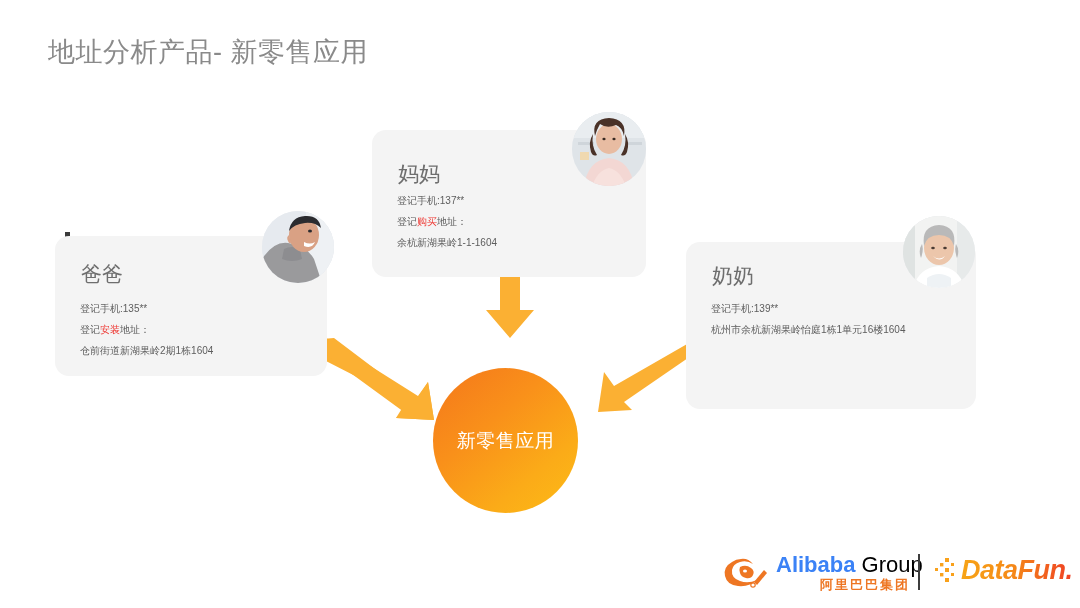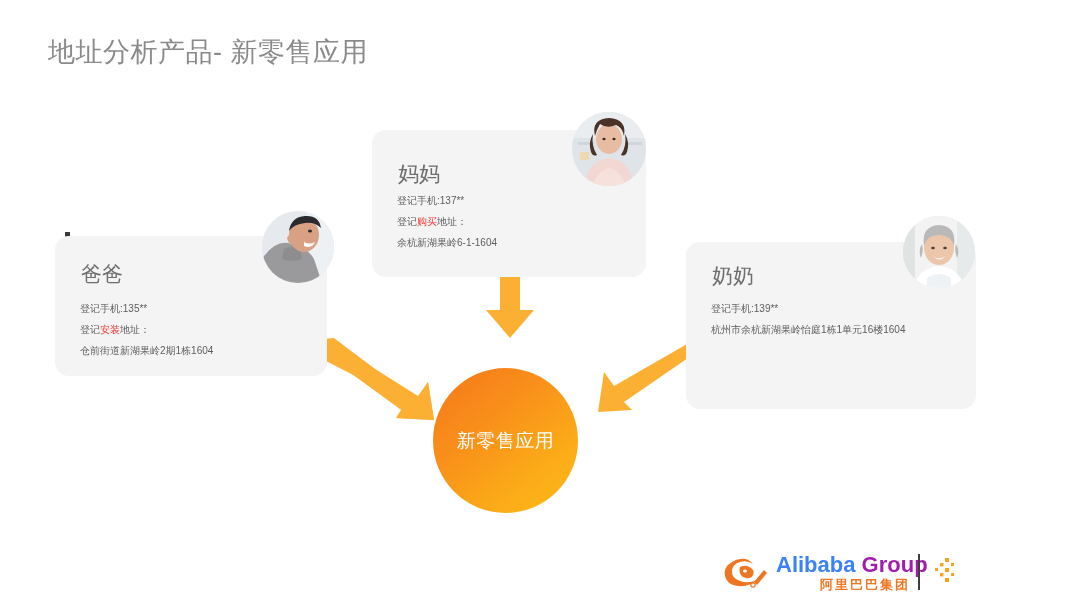--- a/index.html
+++ b/index.html
@@ -139,21 +139,21 @@
     margin-left: 2px;
     margin-top: 2px;
   }
   .ali-en {
     font-size: 22px;
     font-weight: bold;
     line-height: 22px;
     white-space: nowrap;
   }
   .ali-en .ali-orange { color: #3b82f6; }
-  .ali-en .ali-gray { color: #a21caf; font-weight: bold; }
+  .ali-en .ali-gray { color: #000000; font-weight: normal; }
   .ali-cn {
     font-size: 13px;
     font-weight: bold;
     color: #ee7623;
     letter-spacing: 2px;
     line-height: 15px;
     margin-top: 1px;
     white-space: nowrap;
     margin-left: 44px;
   }
@@ -220,21 +220,21 @@
       <div><span>登记</span><span class="hl-red">安装</span><span>地址：</span></div>
       <div>仓前街道新湖果岭2期1栋1604</div>
     </div>
   </div>
 
   <div class="person-card card-mom">
     <div class="card-name">妈妈</div>
     <div class="card-lines">
       <div>登记手机:137**</div>
       <div><span>登记</span><span class="hl-red">购买</span><span>地址：</span></div>
-      <div>余杭新湖果岭6-1-1604</div>
+      <div>余杭新湖果岭1-1-1604</div>
     </div>
   </div>
 
   <div class="person-card card-grandma">
     <div class="card-name">奶奶</div>
     <div class="card-lines">
       <div>登记手机:139**</div>
       <div>杭州市余杭新湖果岭怡庭1栋1单元16楼1604</div>
     </div>
   </div>
@@ -310,17 +310,18 @@
       <svg class="df-dots" viewBox="0 0 26 28">
         <rect x="1" y="12" width="3" height="3" fill="#f9a11b"></rect>
         <rect x="6" y="7" width="3.4" height="3.4" fill="#f9a11b"></rect>
         <rect x="6" y="17" width="3.4" height="3.4" fill="#f9a11b"></rect>
         <rect x="11" y="2" width="4" height="4" fill="#f9a11b"></rect>
         <rect x="11" y="12" width="4" height="4" fill="#f9a11b"></rect>
         <rect x="11" y="22" width="4" height="4" fill="#f9a11b"></rect>
         <rect x="17" y="7" width="3" height="3" fill="#f9a11b"></rect>
         <rect x="17" y="17" width="3" height="3" fill="#f9a11b"></rect>
       </svg>
+      <div class="df-text">DataFun.</div>
     </div>
 
   </div>
 
 </div>
 
 </body></html>

